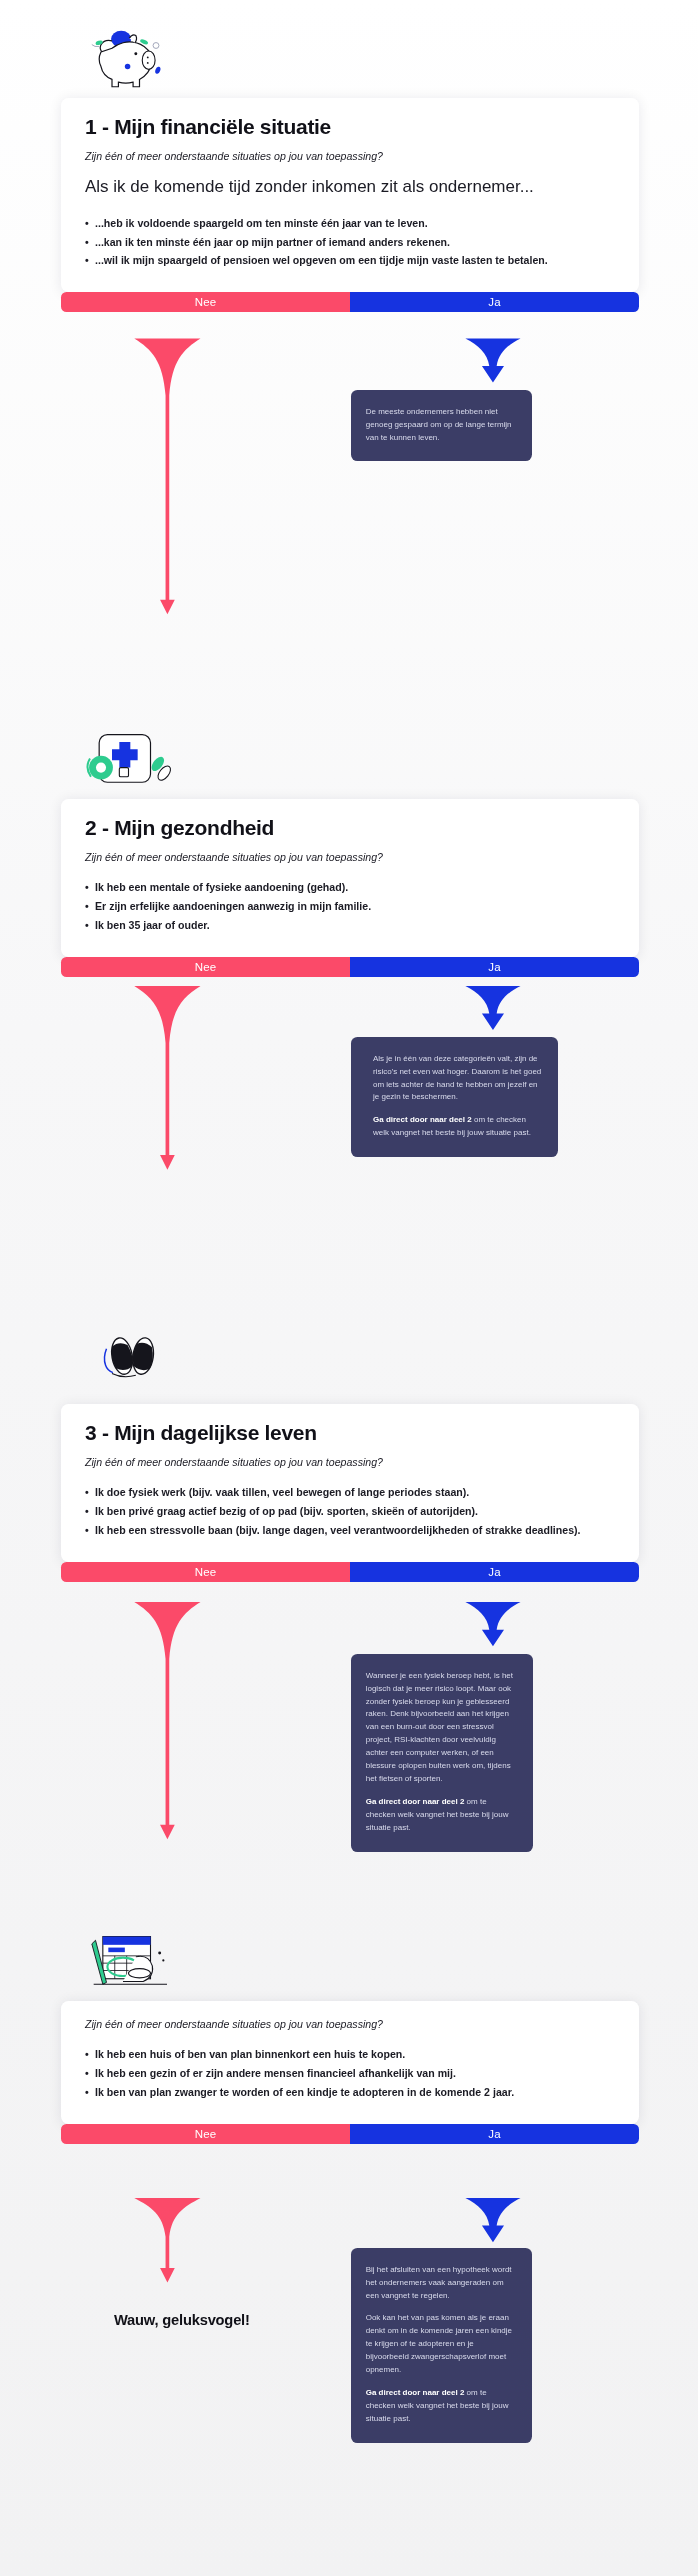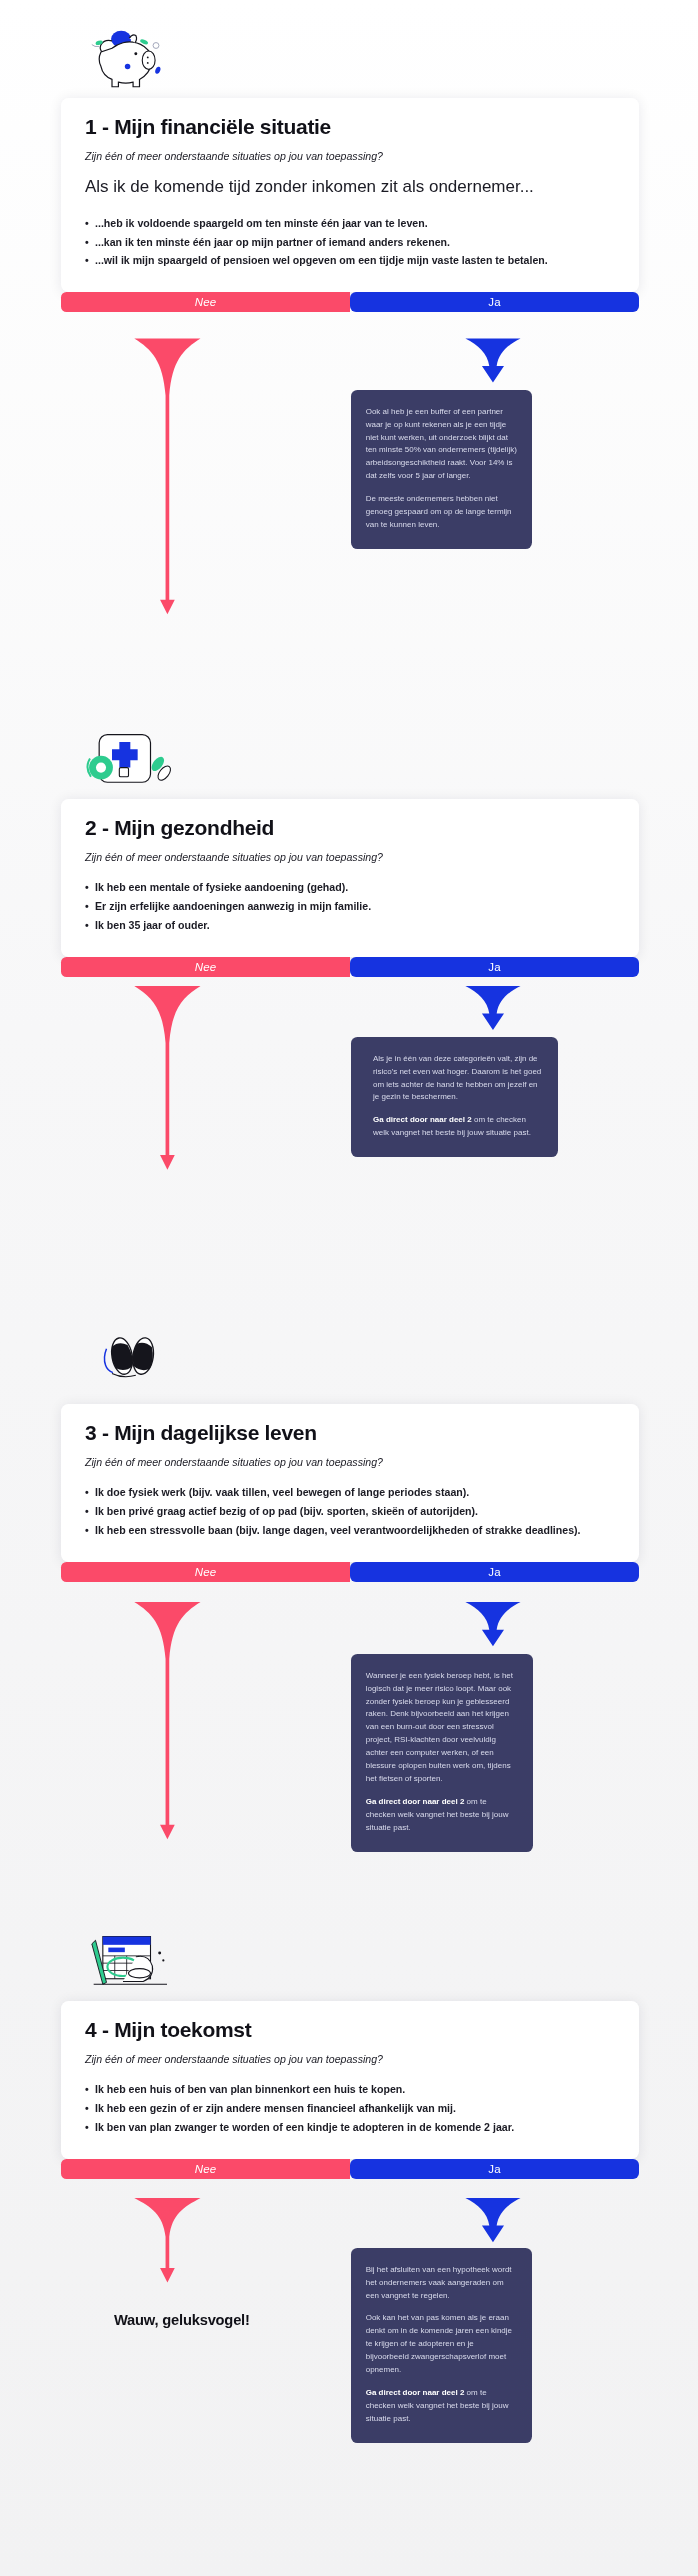--- a/index.html
+++ b/index.html
@@ -87,28 +87,26 @@
     justify-content: center;
     color: #ffffff;
     font-size: 11.5px;
     letter-spacing: 0.2px;
   }
   .ans-no {
     width: 50%;
     background: #fb4a69;
     border-top-left-radius: 5.5px;
     border-bottom-left-radius: 5.5px;
-    font-style: italic;
   }
   .ans-yes {
     width: 50%;
     background: #1633e0;
     border-top-right-radius: 5.5px;
     border-bottom-right-radius: 5.5px;
-    border-radius: 6px;
   }
 
   
   .connector {
     position: absolute;
     left: 0; top: 0;
     pointer-events: none;
   }
 
   
@@ -177,21 +175,20 @@
   </div>
 
   <svg class="connector" width="699" height="2576" viewBox="0 0 760 2801">
 
     <path d="M146 368 C 165 380 177 392 180 430 L180 652 L174 652 L182 668 L190 652 L184 652 L184 430 C187 392 199 380 218 368 Z" fill="#fb4a69"></path>
 
     <path d="M506 368 C 520 375 530 384 532 398 L524 398 L536 416 L548 398 L540 398 C542 384 552 375 566 368 Z" fill="#1633e0"></path>
   </svg>
 
   <div class="infobox" style="left:351px; top:390px; width:181px;">
-    <p>Ook al heb je een buffer of een partner waar je op kunt rekenen als je een tijdje niet kunt werken, uit onderzoek blijkt dat ten minste 50% van ondernemers (tijdelijk) arbeidsongeschiktheid raakt. Voor 14% is dat zelfs voor 5 jaar of langer.</p>
     <p>De meeste ondernemers hebben niet genoeg gespaard om op de lange termijn van te kunnen leven.</p>
   </div>
 
   <div class="section" style="top:727px;">
     <div class="illus">
       <svg width="110" height="72" viewBox="0 0 120 78">
         <rect x="22" y="8" width="56" height="52" rx="9" fill="#ffffff" stroke="#15151c" stroke-width="1.3"></rect>
         <path d="M44 16 h12 v8 h8 v12 h-8 v8 h-12 v-8 h-8 v-12 h8 z" fill="#1633e0"></path>
         <rect x="44" y="44" width="10" height="10" rx="1.5" fill="#ffffff" stroke="#15151c" stroke-width="1.2"></rect>
         <circle cx="24" cy="44" r="13" fill="#2ecc8f"></circle>
@@ -285,21 +282,20 @@
         <path d="M18 12 L30 58 l-4 2 L14 16 z" fill="#2ecc8f" stroke="#15151c" stroke-width="1"></path>
         <path d="M62 30 q14 -3 18 10 q2 12 -10 17 l-22 0" fill="#ffffff" stroke="#15151c" stroke-width="1.2"></path>
         <ellipse cx="66" cy="48" rx="12" ry="5" fill="#ffffff" stroke="#15151c" stroke-width="1.2"></ellipse>
         <line x1="16" y1="60" x2="96" y2="60" stroke="#15151c" stroke-width="1.1"></line>
         <circle cx="88" cy="26" r="1.6" fill="#15151c"></circle>
         <circle cx="92" cy="34" r="1.2" fill="#15151c"></circle>
       </svg>
     </div>
 
     <div class="card">
-      <h2>4 - Mijn toekomst</h2>
       <div class="lead">Zijn één of meer onderstaande situaties op jou van toepassing?</div>
       <ul style="">
         <li>Ik heb een huis of ben van plan binnenkort een huis te kopen.</li>
         <li>Ik heb een gezin of er zijn andere mensen financieel afhankelijk van mij.</li>
         <li>Ik ben van plan zwanger te worden of een kindje te adopteren in de komende 2 jaar.</li>
       </ul>
     </div>
 
     <div class="answers">
       <div class="ans ans-no">Nee</div>

